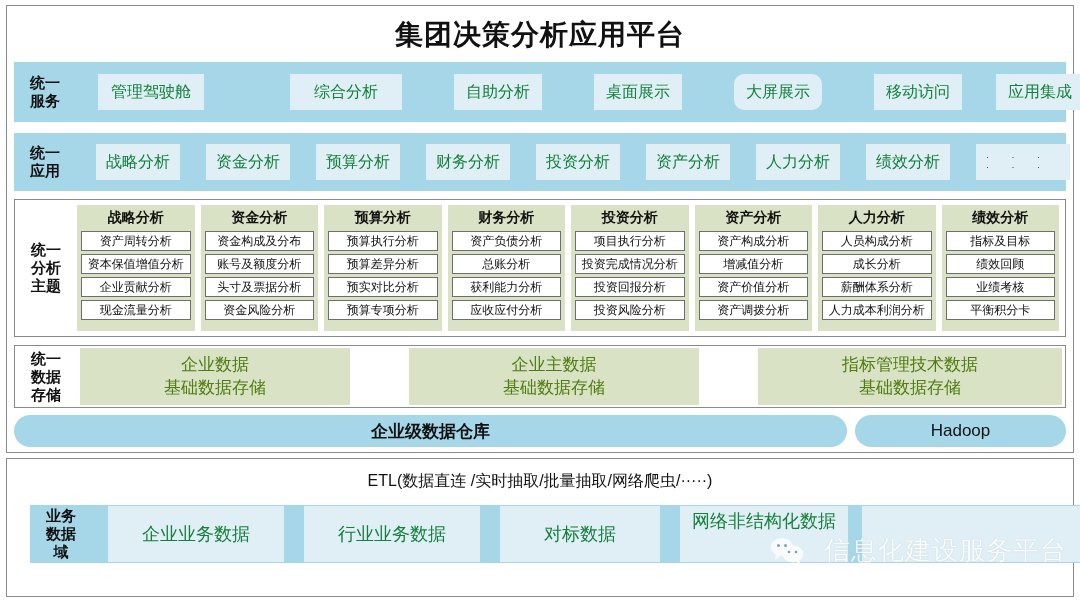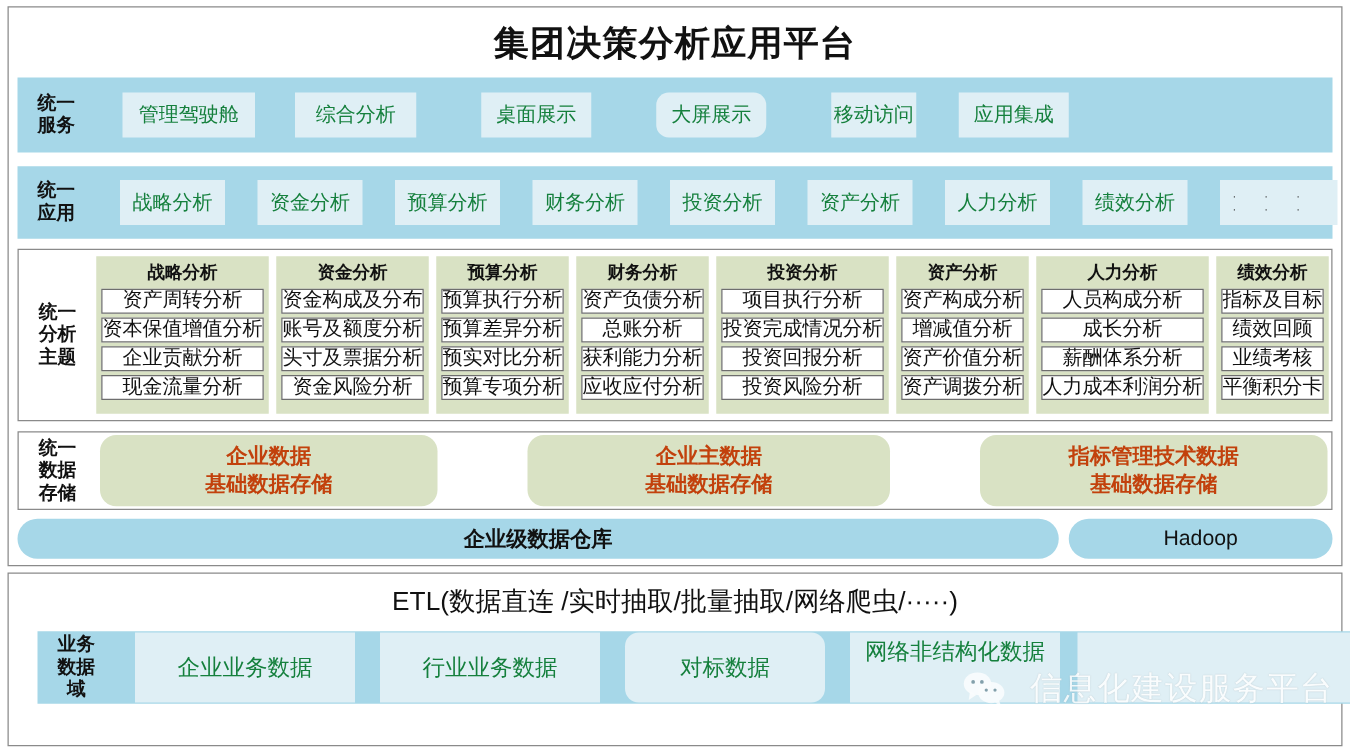--- a/index.html
+++ b/index.html
@@ -96,21 +96,21 @@
     white-space:nowrap;
   }
   .theme-item{
     width:100%;
     background:#ffffff;
     border:1px solid #6e6e6e;
     box-sizing:border-box;
     height:20px;line-height:18px;
     margin-top:3px;
     text-align:center;
-    font-size:16px;color:#111;
+    font-size:12px;color:#111;
     white-space:nowrap;
     overflow:hidden;
   }
 
   
   #storage-box{
     position:absolute;left:14px;top:345px;width:1052px;height:63px;
     border:1.5px solid #8a8a8a;background:#ffffff;box-sizing:border-box;
     display:flex;align-items:stretch;
   }
@@ -119,42 +119,42 @@
     display:flex;align-items:center;justify-content:center;
     text-align:center;font-size:15px;font-weight:bold;line-height:1.2;color:#111;
   }
   #storage-items{
     flex:1;display:flex;align-items:stretch;justify-content:space-between;
     padding:2px 3px;gap:0;
   }
   .storage-chip{
     background:#d9e2c4;
     display:flex;flex-direction:column;align-items:center;justify-content:center;
-    font-size:17px;font-weight:bold;line-height:1.32;color:#c2410c;
-    text-align:center;box-sizing:border-box;border-radius:13px;
+    font-size:17px;font-weight:normal;line-height:1.32;color:#4d7c0f;
+    text-align:center;box-sizing:border-box;
   }
 
   
   #warehouse-row{
     position:absolute;left:14px;top:415px;width:1052px;height:32px;
     display:flex;justify-content:space-between;align-items:stretch;
   }
   .warehouse-bar{
     background:#a6d7e8;
     display:flex;align-items:center;justify-content:center;
     font-size:17px;font-weight:bold;color:#111;border-radius:16px;
   }
   #warehouse-dw{width:833px;}
   #warehouse-hadoop{width:211px;font-weight:normal;font-size:17px;}
 
   
   #etl-title{
     position:absolute;left:6px;top:463px;width:1068px;height:36px;
     display:flex;align-items:center;justify-content:center;
-    font-size:21px;color:#111;
+    font-size:16px;color:#111;
   }
 
   
   #row-biz{
     left:30px;top:505px;width:1052px;height:58px;
   }
   #row-biz .band-label{font-size:15px;line-height:1.2;}
   #row-biz .chip{
     height:56px;font-size:18px;
     text-align:center;line-height:1.25;
@@ -186,24 +186,25 @@
 
   <div id="platform-title">集团决策分析应用平台</div>
 
   <div class="band" id="row-service">
     <div class="band-label">
       <div>统一</div>
       <div>服务</div>
     </div>
     <div class="band-items">
       <div class="chip" style="width:106px;margin-left:22px;">管理驾驶舱</div>
-      <div class="chip" style="width:97px;margin-left:32px;">综合分析</div>
+      <div class="chip" style="width:112px;margin-left:86px;">综合分析</div>
+      <div class="chip" style="width:88px;margin-left:52px;">自助分析</div>
       <div class="chip" style="width:88px;margin-left:52px;">桌面展示</div>
       <div class="chip" style="width:88px;margin-left:52px;border-radius:10px;">大屏展示</div>
-      <div class="chip" style="width:68px;margin-left:52px;">移动访问</div>
+      <div class="chip" style="width:88px;margin-left:52px;">移动访问</div>
       <div class="chip" style="width:88px;margin-left:34px;">应用集成</div>
     </div>
   </div>
 
   <div class="band" id="row-app">
     <div class="band-label">
       <div>统一</div>
       <div>应用</div>
     </div>
     <div class="band-items">
@@ -306,21 +307,21 @@
     </div>
     <div id="storage-items">
       <div class="storage-chip" style="width:270px;">
         <div>企业数据</div>
         <div>基础数据存储</div>
       </div>
       <div class="storage-chip" style="width:290px;">
         <div>企业主数据</div>
         <div>基础数据存储</div>
       </div>
-      <div class="storage-chip" style="width:278px;">
+      <div class="storage-chip" style="width:304px;">
         <div>指标管理技术数据</div>
         <div>基础数据存储</div>
       </div>
     </div>
   </div>
 
   <div id="warehouse-row">
     <div class="warehouse-bar" id="warehouse-dw">企业级数据仓库</div>
     <div class="warehouse-bar" id="warehouse-hadoop">Hadoop</div>
   </div>
@@ -329,21 +330,21 @@
 
   <div class="band" id="row-biz">
     <div class="band-label">
       <div>业务</div>
       <div>数据</div>
       <div>域</div>
     </div>
     <div class="band-items">
       <div class="chip" style="width:176px;margin-left:16px;">企业业务数据</div>
       <div class="chip" style="width:176px;margin-left:20px;">行业业务数据</div>
-      <div class="chip" style="width:160px;margin-left:20px;border-radius:11px;">对标数据</div>
+      <div class="chip" style="width:160px;margin-left:20px;">对标数据</div>
       <div class="chip" style="width:168px;margin-left:20px;align-items:flex-start;padding-top:4px;">网络非结构化数据</div>
       <div class="chip" style="width:232px;margin-left:14px;"></div>
     </div>
   </div>
 
   <div id="watermark">
     <span>
       <svg width="34" height="30" viewBox="0 0 34 30" aria-hidden="true">
         <g fill="#ffffff" fill-opacity="0.92">
           <ellipse cx="12" cy="11" rx="11" ry="9"></ellipse>

